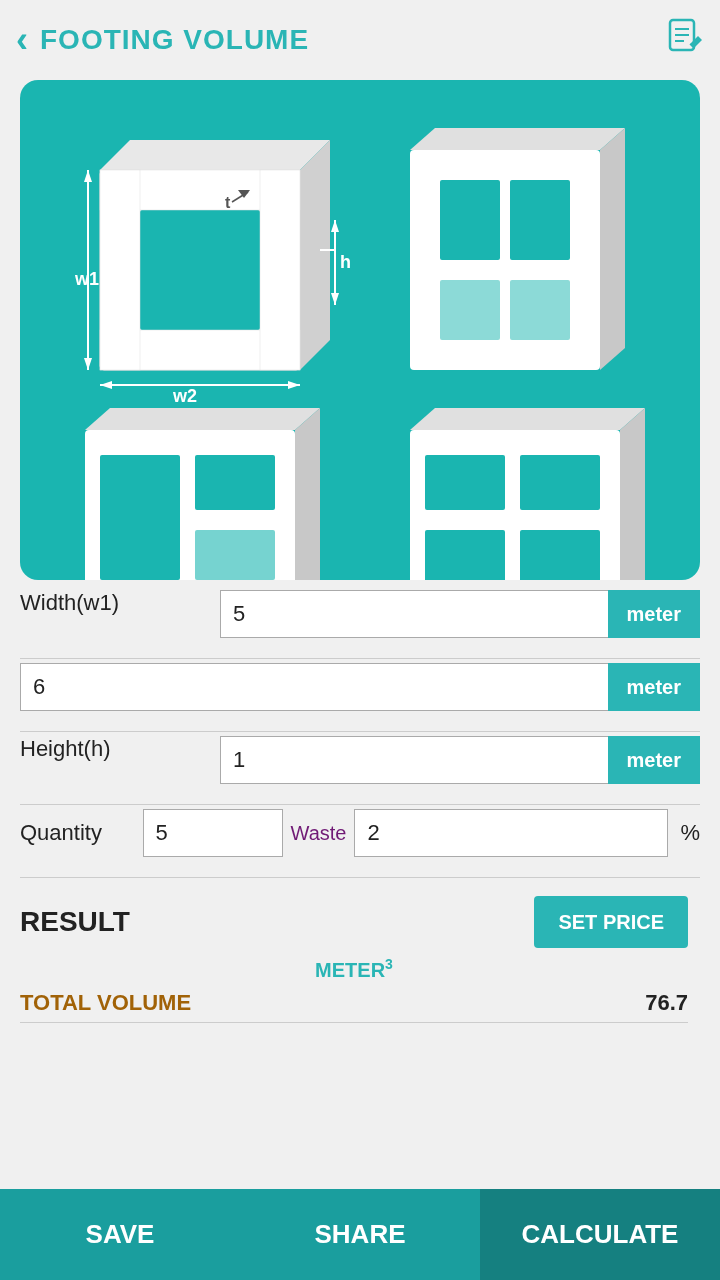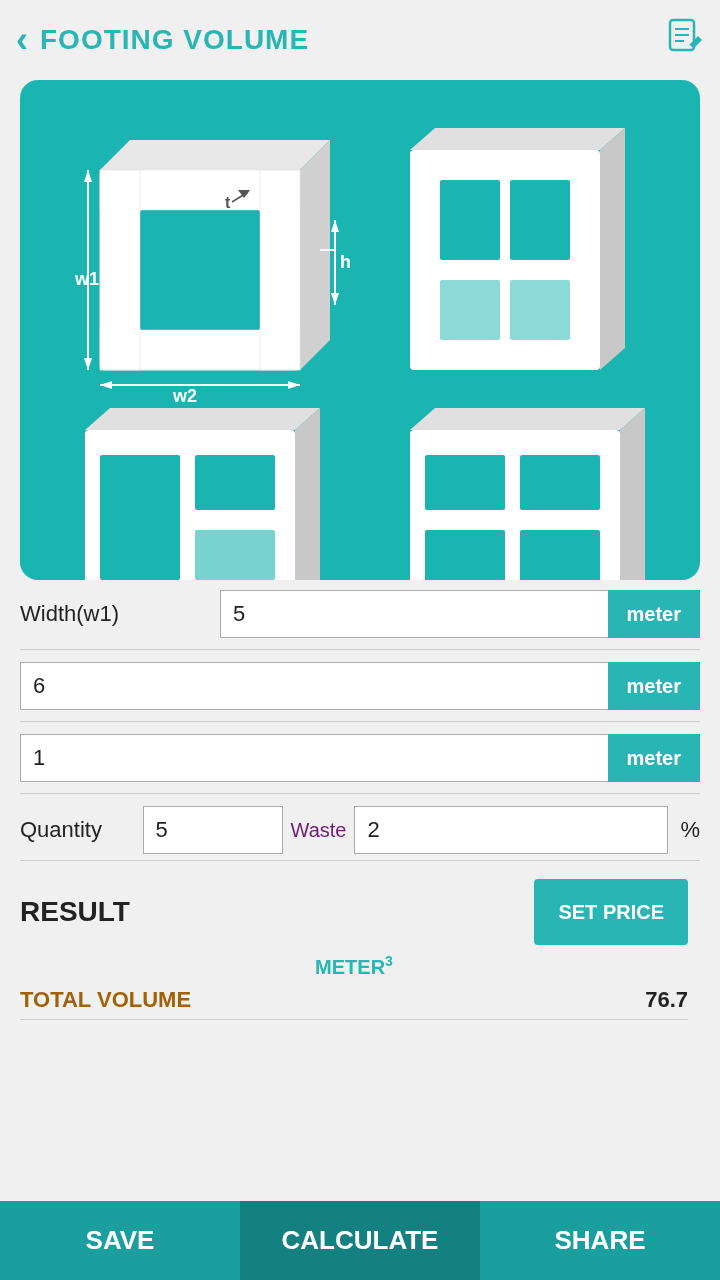--- a/index.html
+++ b/index.html
@@ -59,24 +59,24 @@
       width: 100%;
       height: 100%;
     }
 
     
     .form-area {
       padding: 10px 20px 0 20px;
     }
     .form-row {
       display: flex;
-      align-items: center;
-      margin-bottom: 12px;
+      align-items: flex-start;
+      margin-bottom: 4px;
       border-bottom: 1px solid #ccc;
-      padding-bottom: 11px;
+      padding-bottom: 20px;
     }
     .form-label {
       font-size: 22px;
       color: #222;
       width: 200px;
       font-weight: 500;
     }
     .form-input-wrap {
       flex: 1;
       display: flex;
@@ -104,21 +104,21 @@
       justify-content: center;
       border: 1.5px solid #2ab5b5;
       min-width: 90px;
     }
 
     .form-row-split {
       display: flex;
       align-items: center;
       margin-bottom: 8px;
       border-bottom: 1px solid #ccc;
-      padding-bottom: 6px;
+      padding-bottom: 20px;
       justify-content: flex-end;
     }
     .split-label {
       font-size: 22px;
       color: #222;
       width: 200px;
       font-weight: 500;
     }
     .split-right {
       flex: 1;
@@ -173,21 +173,21 @@
     }
     .set-price-btn {
       background: #2ab5b5;
       color: #fff;
       font-size: 20px;
       font-weight: bold;
       padding: 10px 24px;
       border: none;
       border-radius: 4px;
       cursor: pointer;
-      height: 66px;
+      height: 52px;
     }
     .result-unit {
       text-align: center;
       font-size: 20px;
       color: #2ab5b5;
       font-weight: bold;
       margin-bottom: 2px;
     }
     .result-row {
       display: flex;
@@ -207,21 +207,21 @@
       font-weight: bold;
     }
 
     
     .bottom-buttons {
       position: absolute;
       bottom: 0;
       left: 0;
       width: 720px;
       display: flex;
-      height: 79px;
+      height: 91px;
     }
     .bottom-btn {
       flex: 1;
       display: flex;
       align-items: center;
       justify-content: center;
       font-size: 26px;
       font-weight: bold;
       color: #fff;
       cursor: pointer;
@@ -351,20 +351,21 @@
   </div>
 
   <div class="form-row">
     <div class="form-input-wrap">
       <input class="form-input" type="text" value="6" style="">
       <div class="form-unit">meter</div>
     </div>
   </div>
 
   <div class="form-row">
+    <span class="form-label">Height(h)</span>
     <div class="form-input-wrap">
       <input class="form-input" type="text" value="1" style="">
       <div class="form-unit">meter</div>
     </div>
   </div>
 
 
   <div class="form-row-split">
     <span class="split-label">Quantity</span>
     <div class="split-right">
@@ -384,15 +385,15 @@
   </div>
   <div class="result-unit"><span>METER</span><sup style="color: rgb(42, 181, 181); font-size: 14px;">3</sup></div>
   <div class="result-row">
     <span class="result-row-label">TOTAL VOLUME</span>
     <span class="result-row-value">76.7</span>
   </div>
 </div>
 
 <div class="bottom-buttons">
   <button class="bottom-btn btn-save">SAVE</button>
+  <button class="bottom-btn btn-share">SHARE</button>
   <button class="bottom-btn btn-calculate">CALCULATE</button>
-  <button class="bottom-btn btn-share">SHARE</button>
 </div>
 
 </body></html>

